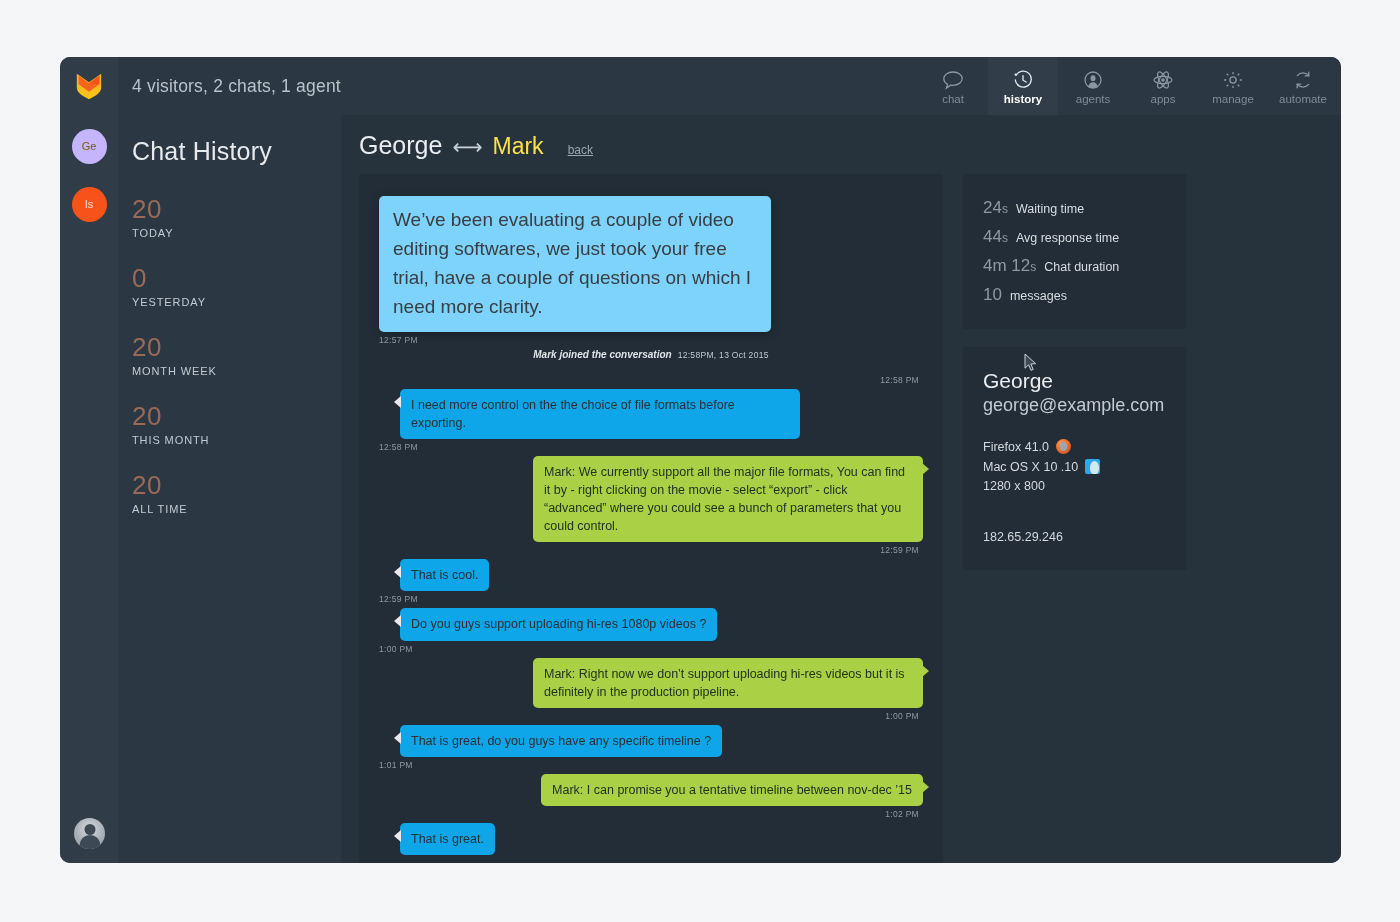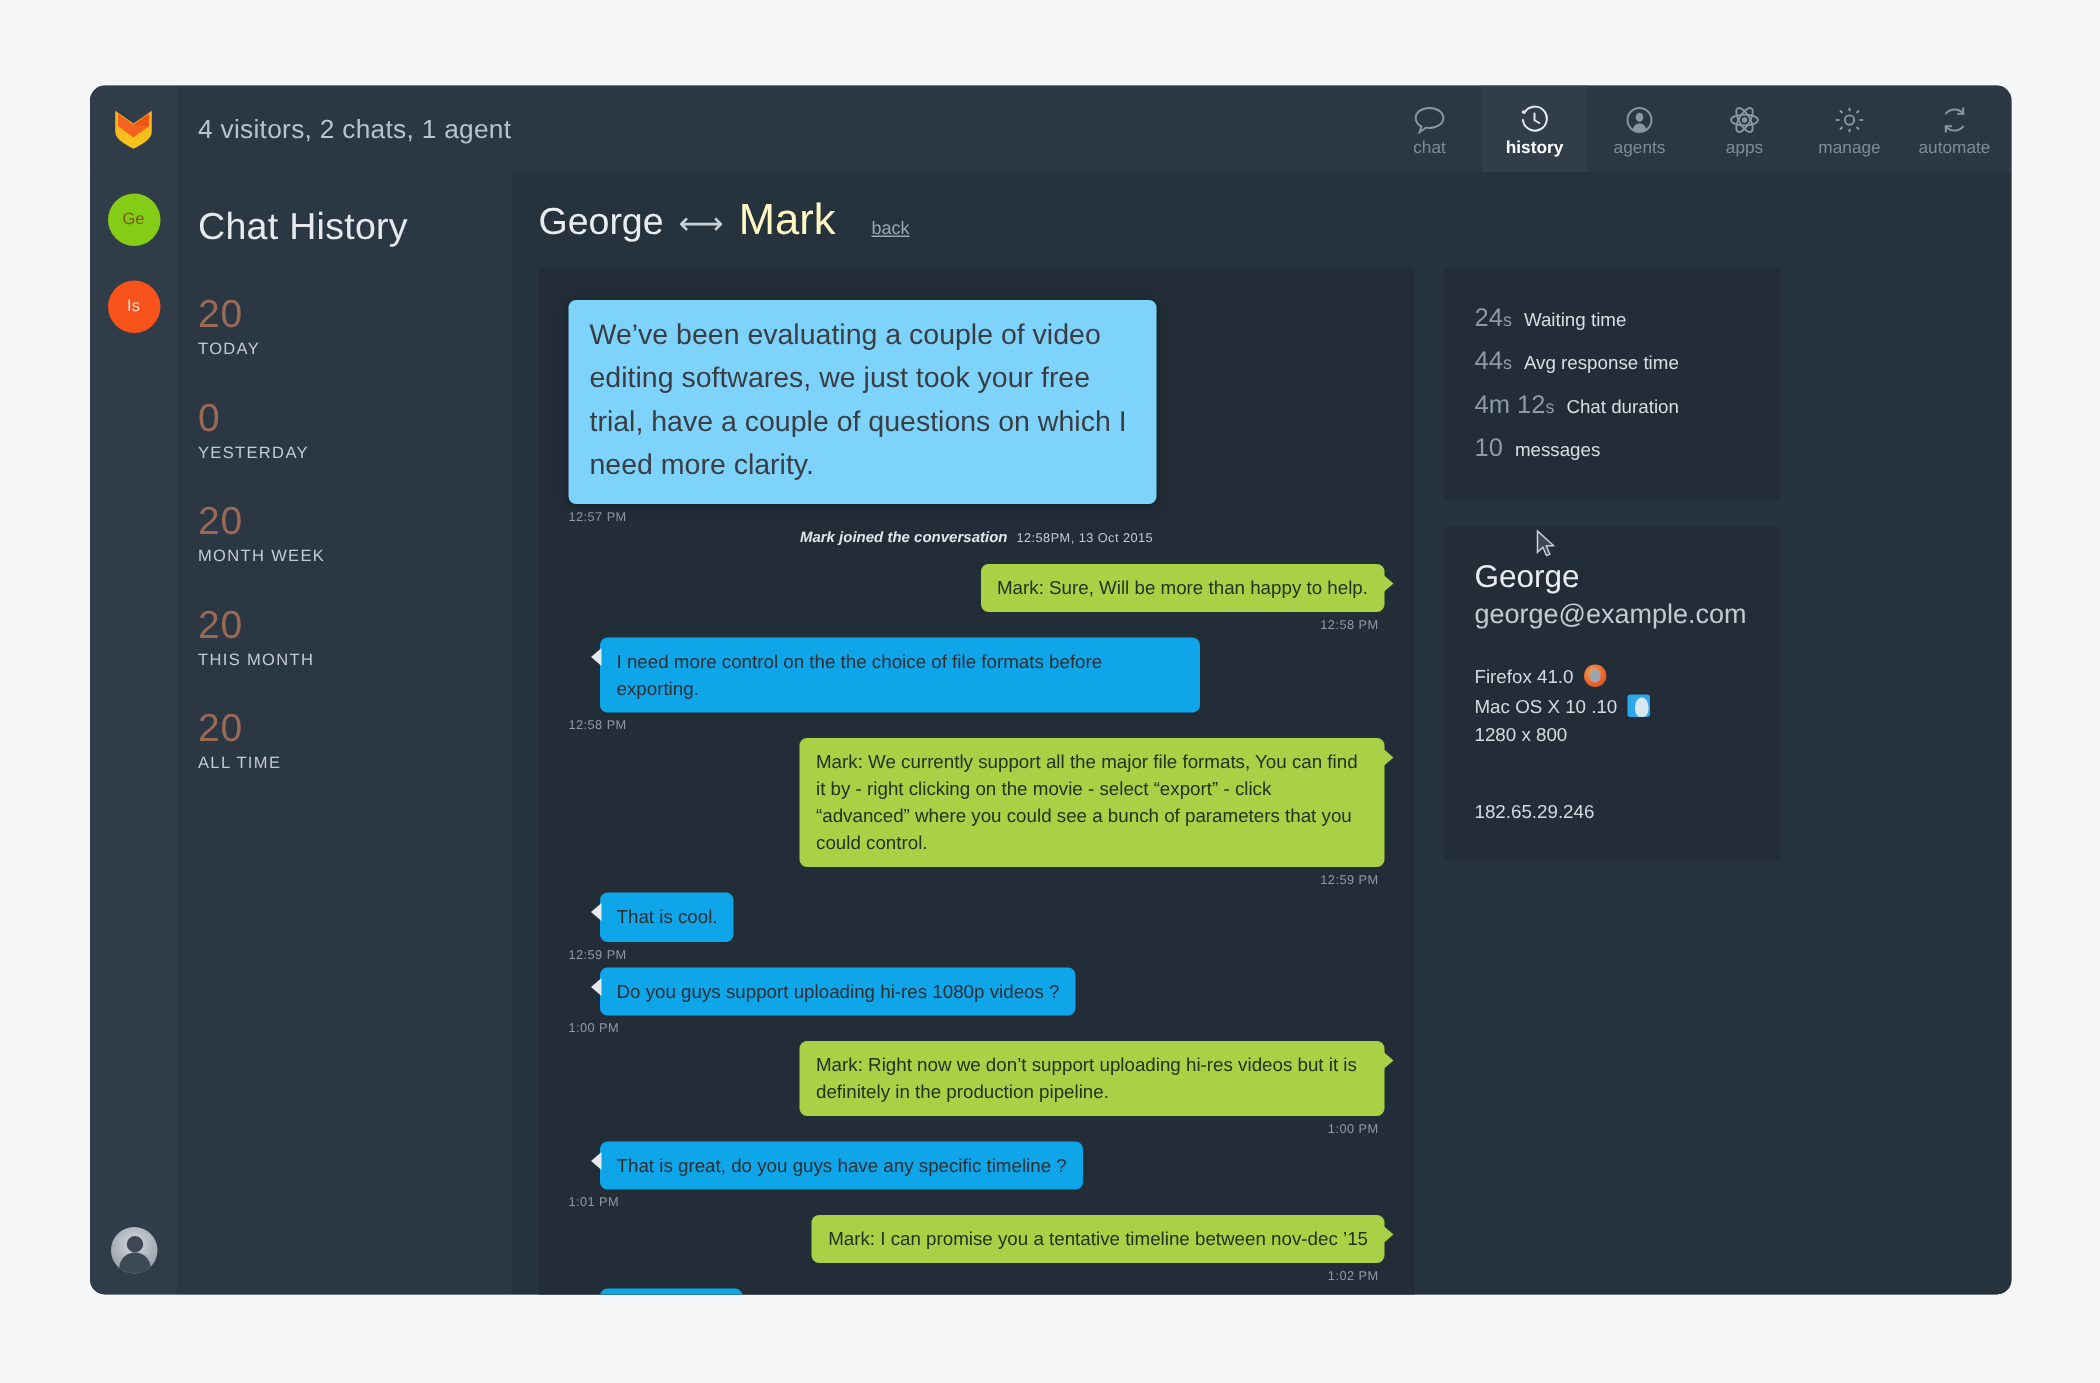--- a/index.html
+++ b/index.html
@@ -101,21 +101,21 @@
   }
 
   
   #main { flex:1; background:#26323c; min-width:0; position:relative; }
 
   #chat-header {
     padding:16px 0 0 18px; display:flex; align-items:baseline; gap:10px;
   }
   #name-george { font-size:25px; color:#e9edf1; }
   #swap-arrow { font-size:21px; color:#c8d0d7; }
-  #name-mark { font-size:29px; color:#fef9c3; }
+  #name-mark { font-size:23px; color:#fde047; }
   #back-link {
     font-size:12px; color:#9aa6b0; text-decoration:underline;
     margin-left:14px; cursor:pointer;
   }
 
   #content-row { display:flex; padding:14px 18px 0 18px; gap:20px; }
 
   
   #transcript {
     width:584px; background:#222d37; border-radius:3px;
@@ -312,21 +312,21 @@
         </div>
 
       </div>
     </div>
   </div>
 
   <div id="body-row">
 
     <div id="rail">
       <div class="rail-slot">
-        <div class="rail-avatar" style="background:#84cc16">
+        <div class="rail-avatar" style="background:#c4b5fd">
           <span>Ge</span>
         </div>
       </div>
       <div class="rail-slot">
         <div class="rail-avatar" style="background:#f6521a;color:#ffe0d2">
           <span>Is</span>
         </div>
       </div>
       <div id="me-avatar">
         <div class="head"></div>
@@ -376,21 +376,20 @@
             <div class="bubble hero">We’ve been evaluating a couple of video editing softwares, we just took your free trial, have a couple of questions on which I need more clarity.</div>
             <div class="ts">12:57 PM</div>
           </div>
 
           <div class="system-row">
             <span class="system-text">Mark joined the conversation</span>
             <span class="system-time">12:58PM, 13 Oct 2015</span>
           </div>
 
           <div class="msg-row right">
-            <div class="bubble agent">Mark: Sure, Will be more than happy to help.</div>
             <div class="ts">12:58 PM</div>
           </div>
 
           <div class="msg-row left">
             <div class="bubble visitor">I need more control on the the choice of file formats before exporting.</div>
             <div class="ts">12:58 PM</div>
           </div>
 
           <div class="msg-row right">
             <div class="bubble agent" style="max-width:390px">Mark: We currently support all the major file formats, You can find it by - right clicking on the movie - select “export” - click “advanced” where you could see a bunch of parameters that you could control.</div>

